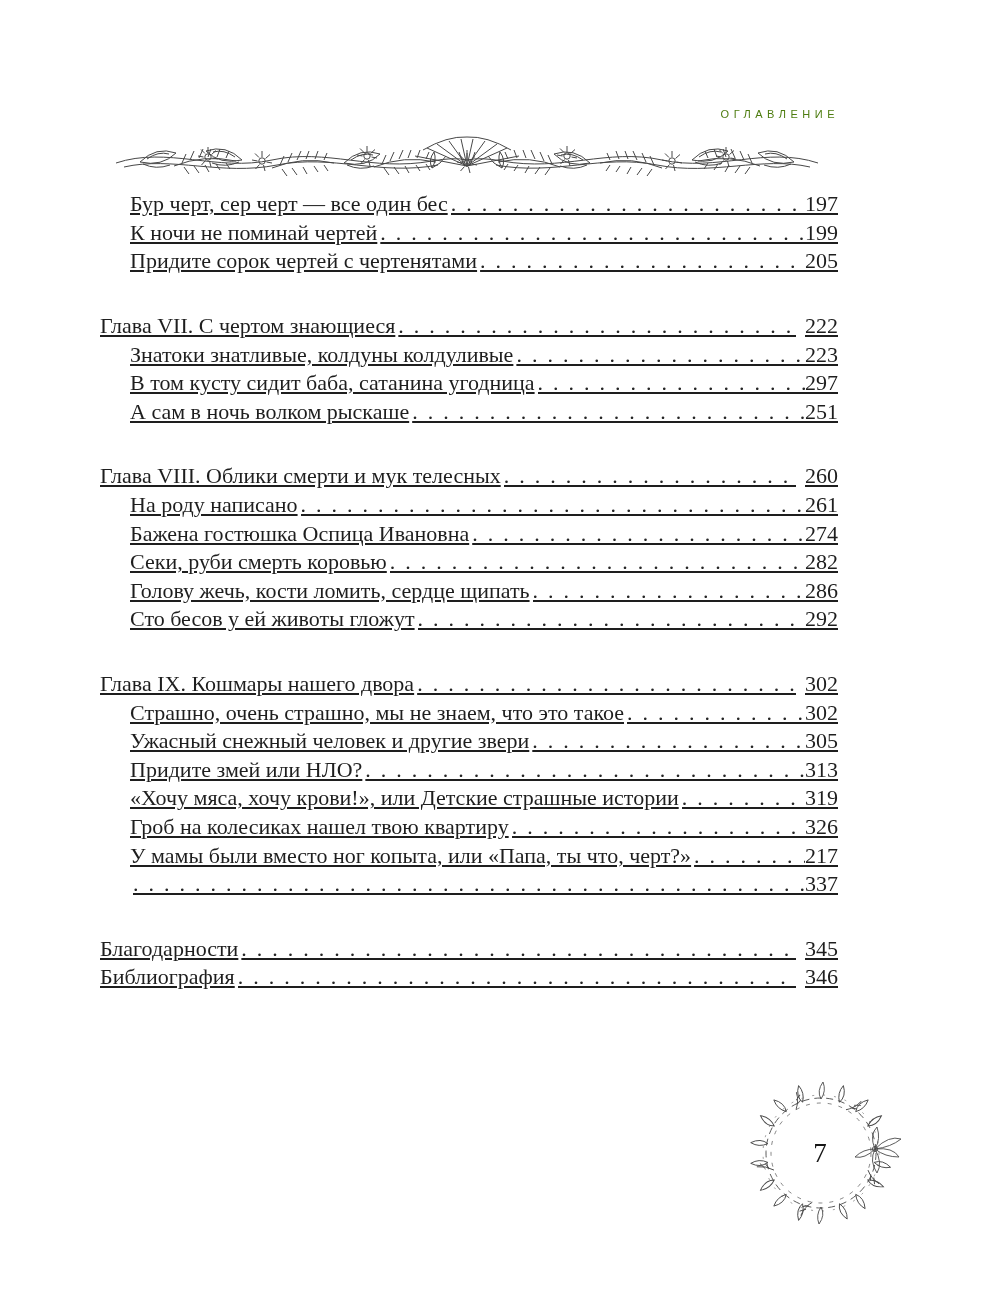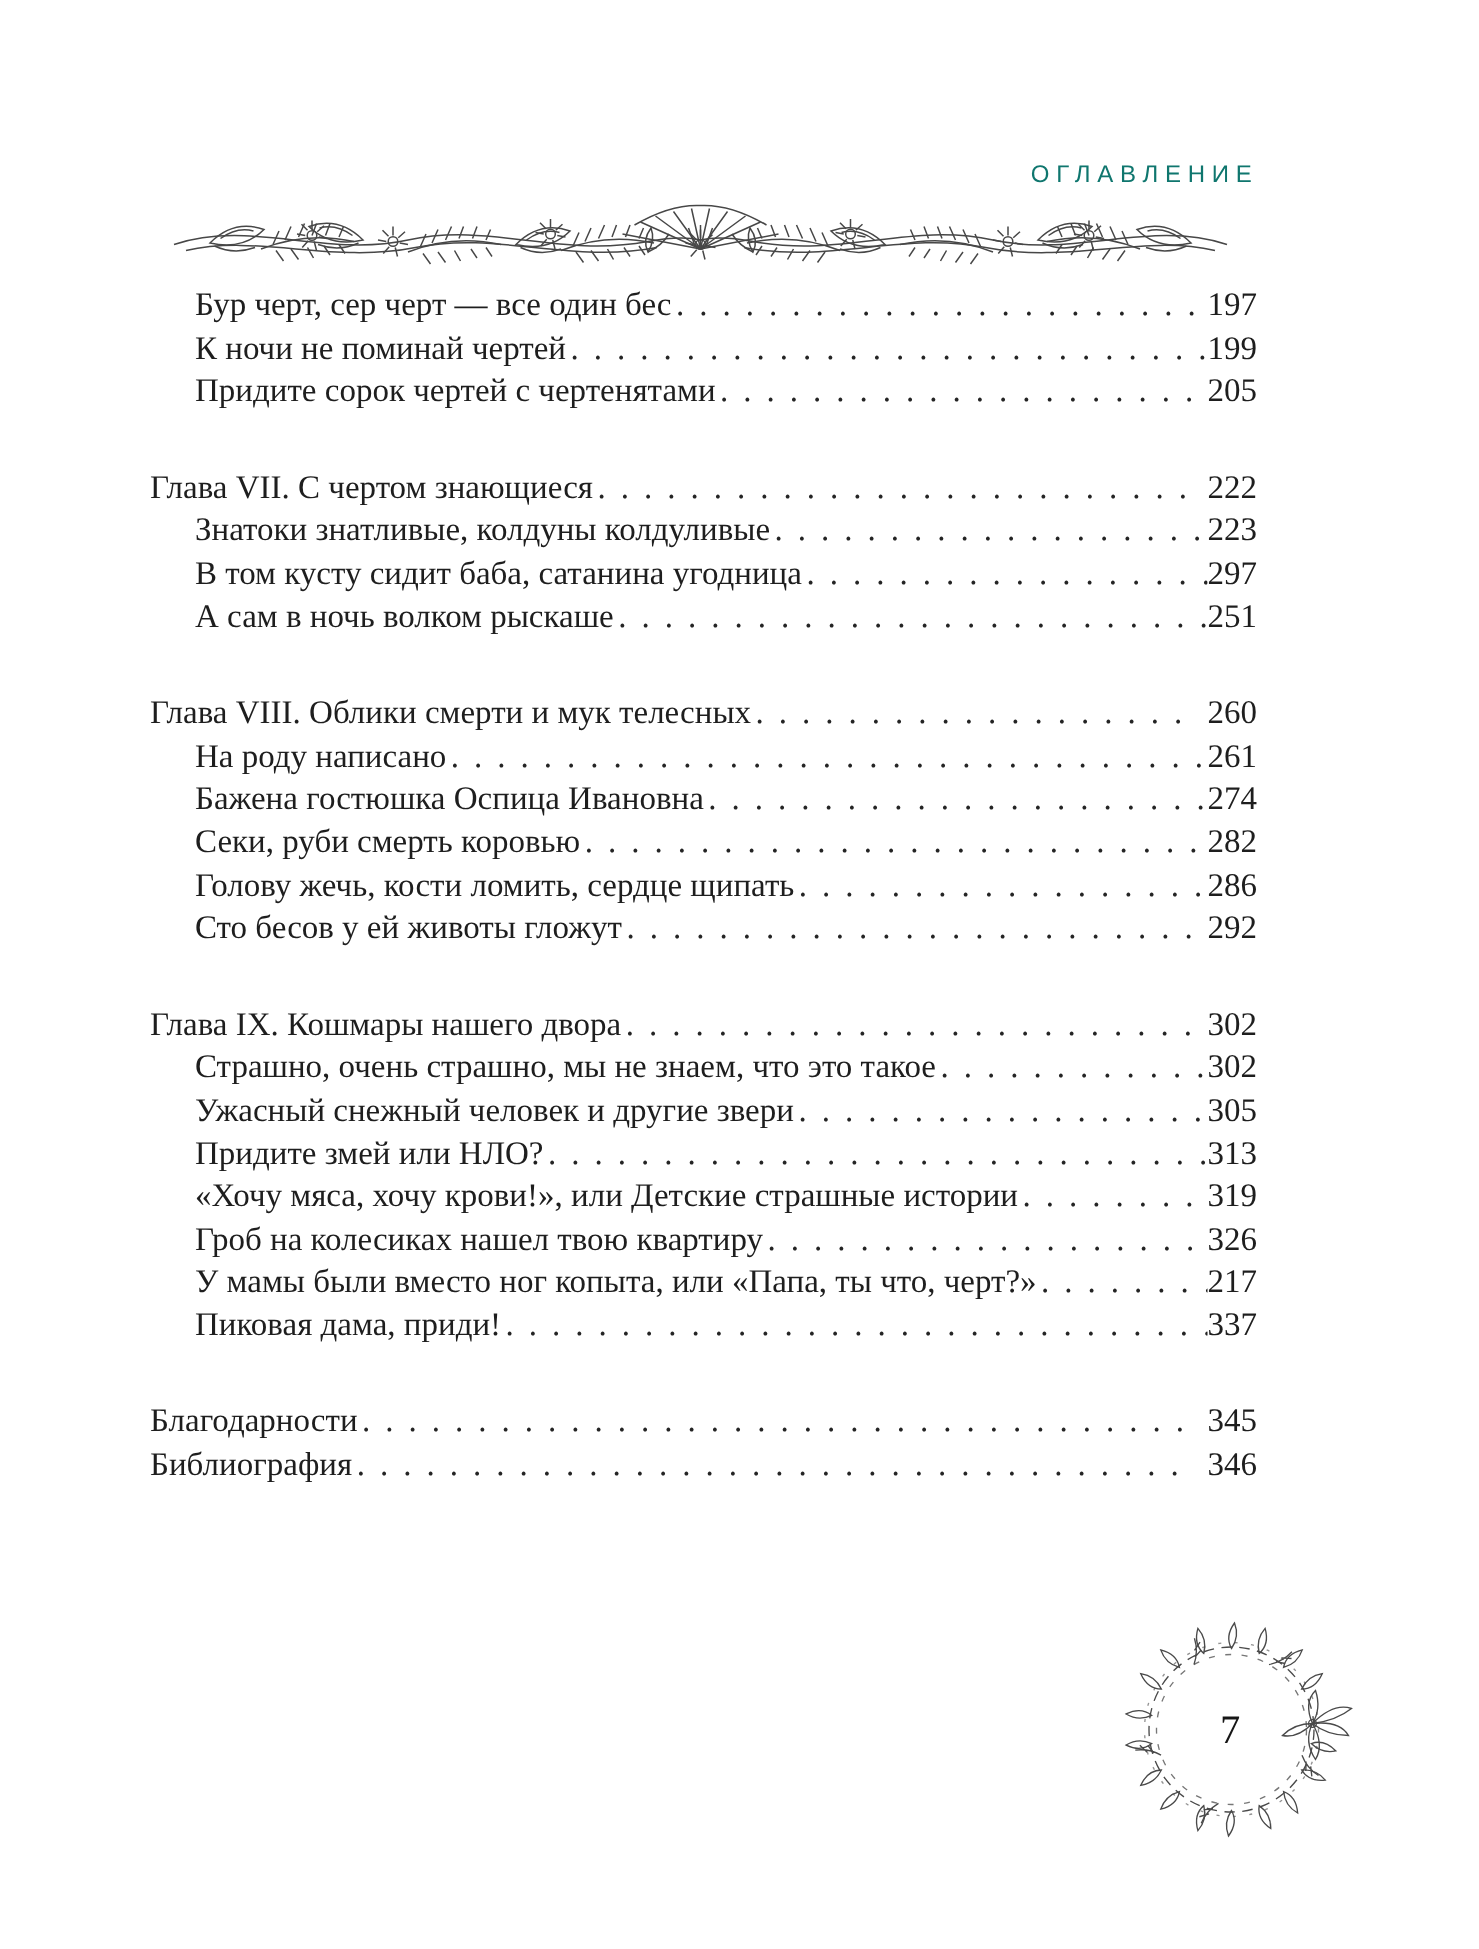--- a/index.html
+++ b/index.html
@@ -13,23 +13,23 @@
     background: #ffffff;
     font-family: "Liberation Serif", serif;
     color: #1e1e1e;
     overflow: hidden;
   }
   .running-head {
     position: absolute;
     top: 108px;
     right: 147px;
     font-family: "Liberation Sans", sans-serif;
-    font-size: 16px;
+    font-size: 11px;
     letter-spacing: 4.5px;
-    color: #0f766e;
+    color: #4d7c0f;
   }
   .divider-ornament {
     position: absolute;
     left: 112px;
     top: 136px;
     width: 710px;
     height: 48px;
   }
   .toc {
     position: absolute;
@@ -38,24 +38,25 @@
     width: 738px;
   }
   .toc-group {
     margin: 0;
   }
   .toc-group + .toc-group {
     margin-top: 36px;
   }
   .toc-row {
     display: flex;
-    align-items: flex-start;
+    align-items: center;
     height: 28.6px;
     font-size: 22px;
     white-space: nowrap;
+    text-decoration: underline;
   }
   .toc-row.sub {
     padding-left: 30px;
   }
   .toc-row .title {
     flex: 0 0 auto;
   }
   .toc-row .leader {
     flex: 1 1 auto;
     min-width: 0;
@@ -272,21 +273,20 @@
     <span class="title">Гроб на колесиках нашел твою квартиру</span>
     <span class="leader"></span>
     <span class="page">326</span>
   </div>
       <div class="toc-row sub">
     <span class="title">У мамы были вместо ног копыта, или «Папа, ты что, черт?»</span>
     <span class="leader"></span>
     <span class="page">217</span>
   </div>
       <div class="toc-row sub">
-    <span class="title">Пиковая дама, приди!</span>
     <span class="leader"></span>
     <span class="page">337</span>
   </div>
     </div>
     <div class="toc-group">
       <div class="toc-row chapter">
     <span class="title">Благодарности</span>
     <span class="leader"></span>
     <span class="page">345</span>
   </div>

